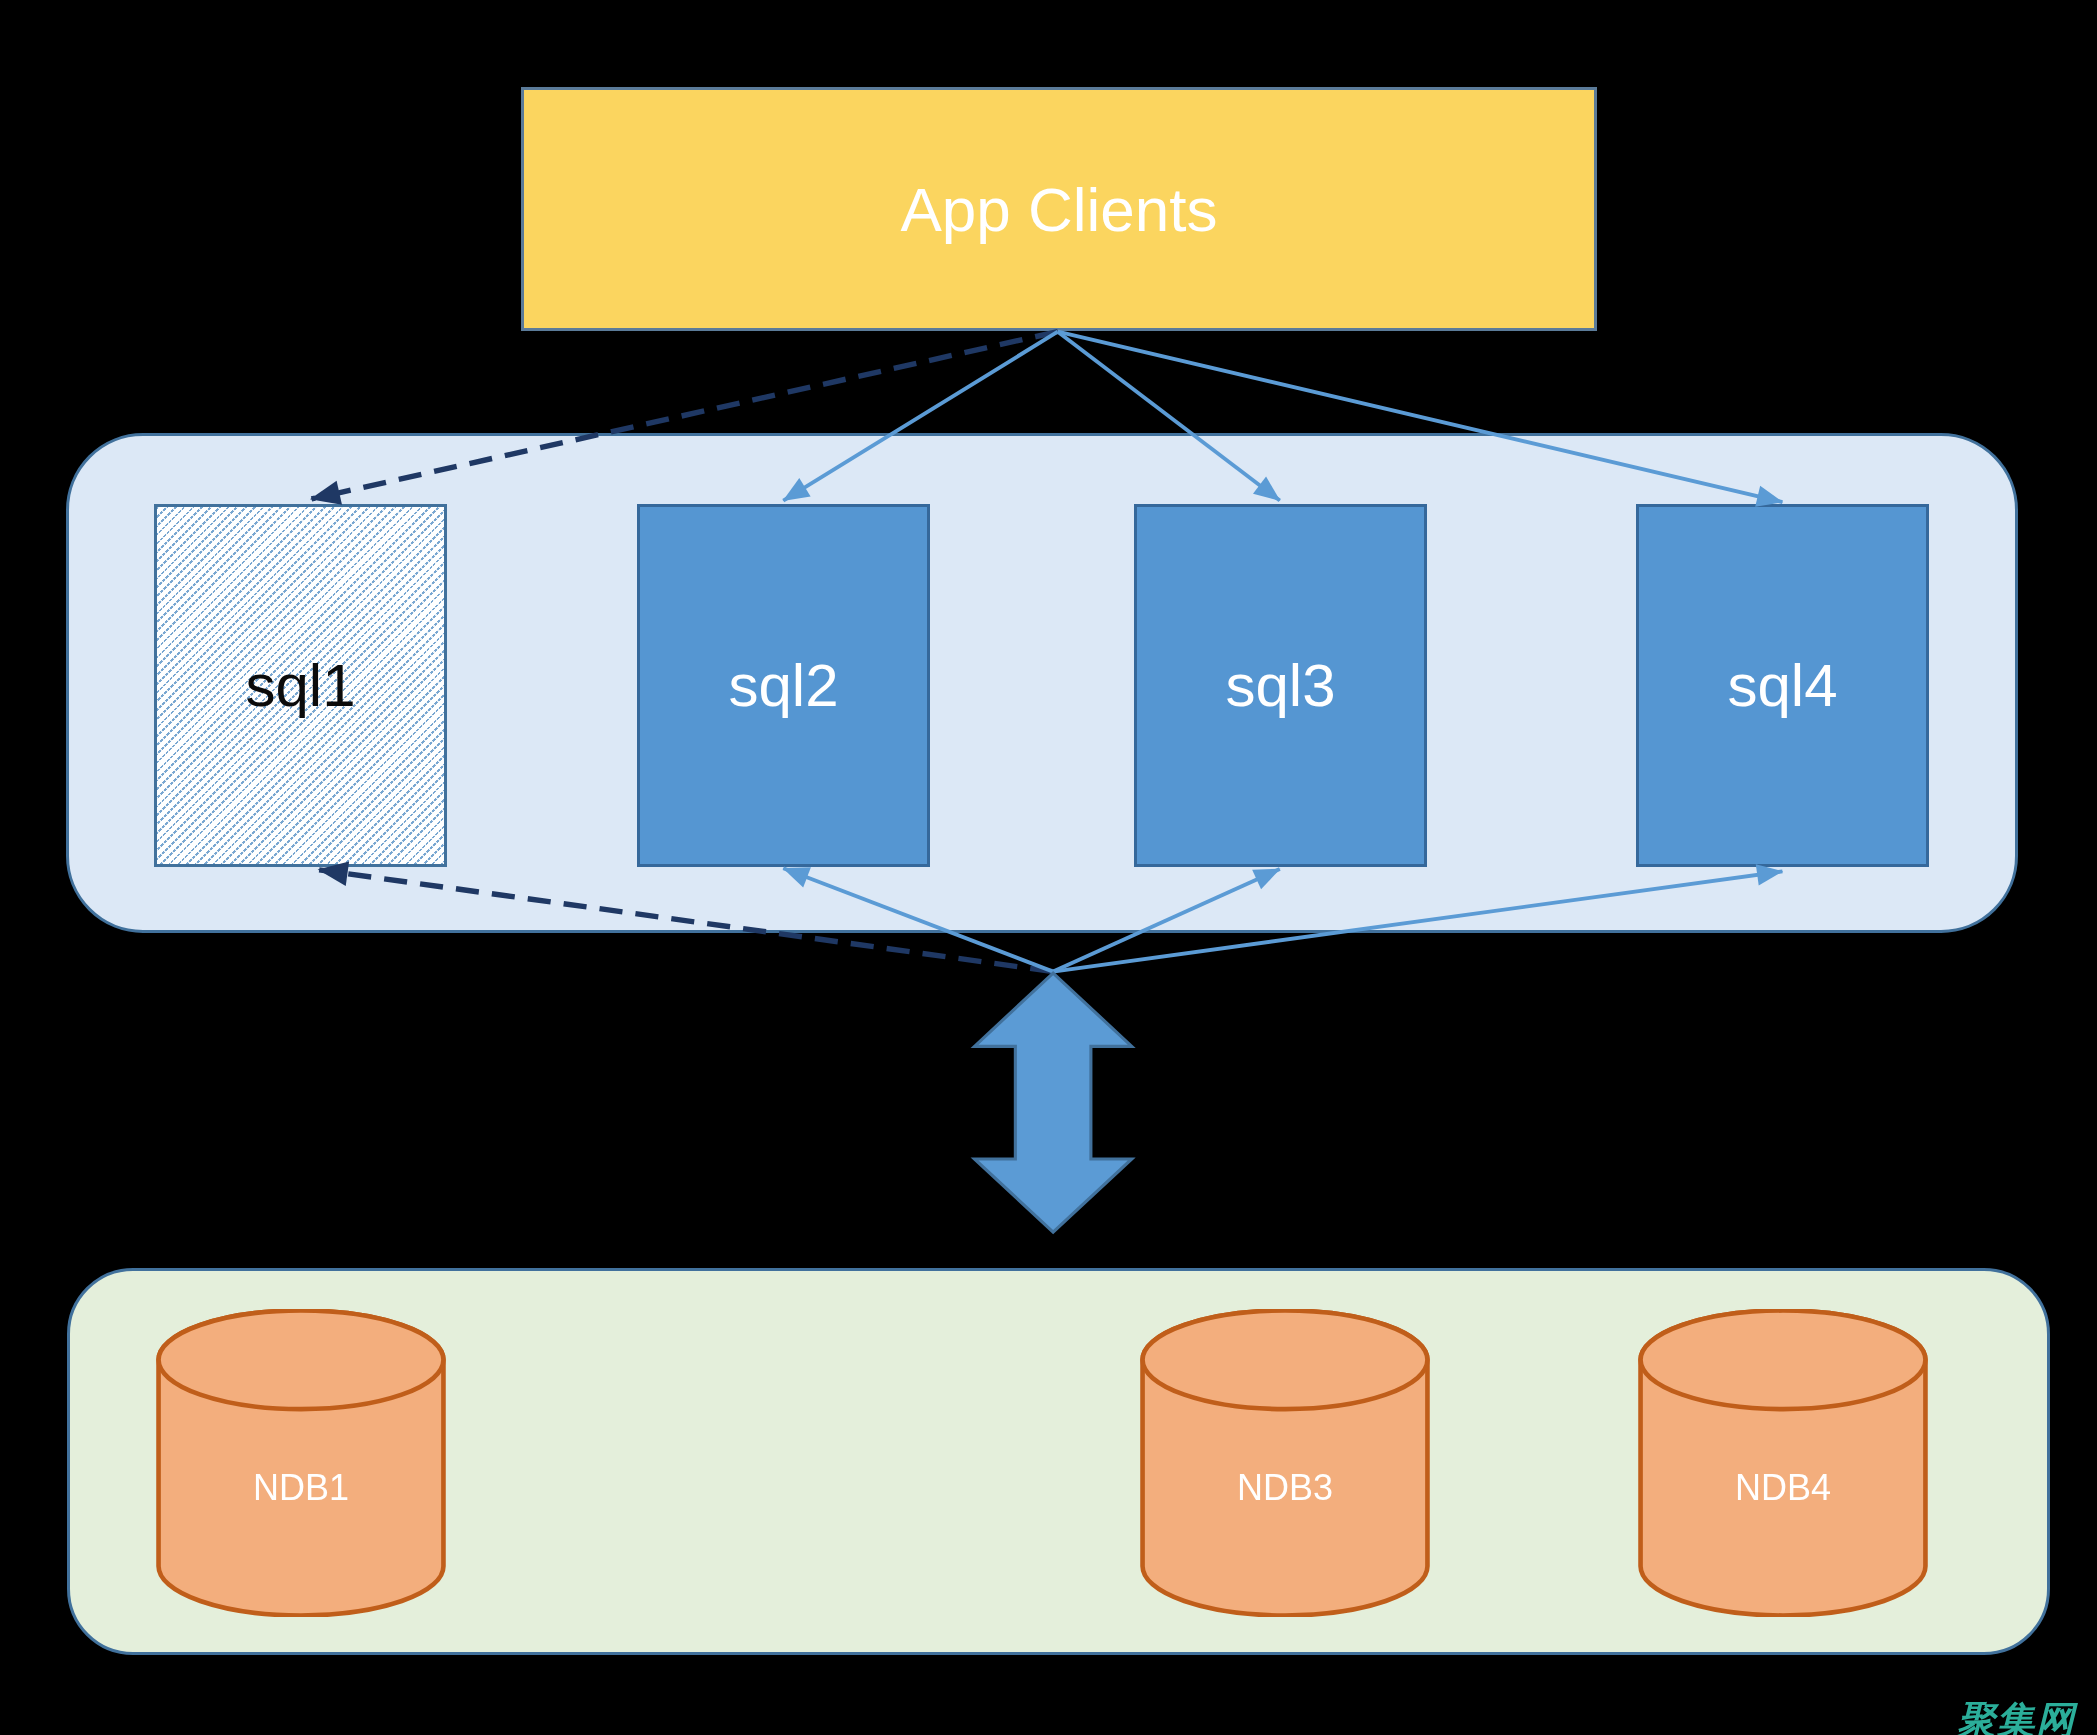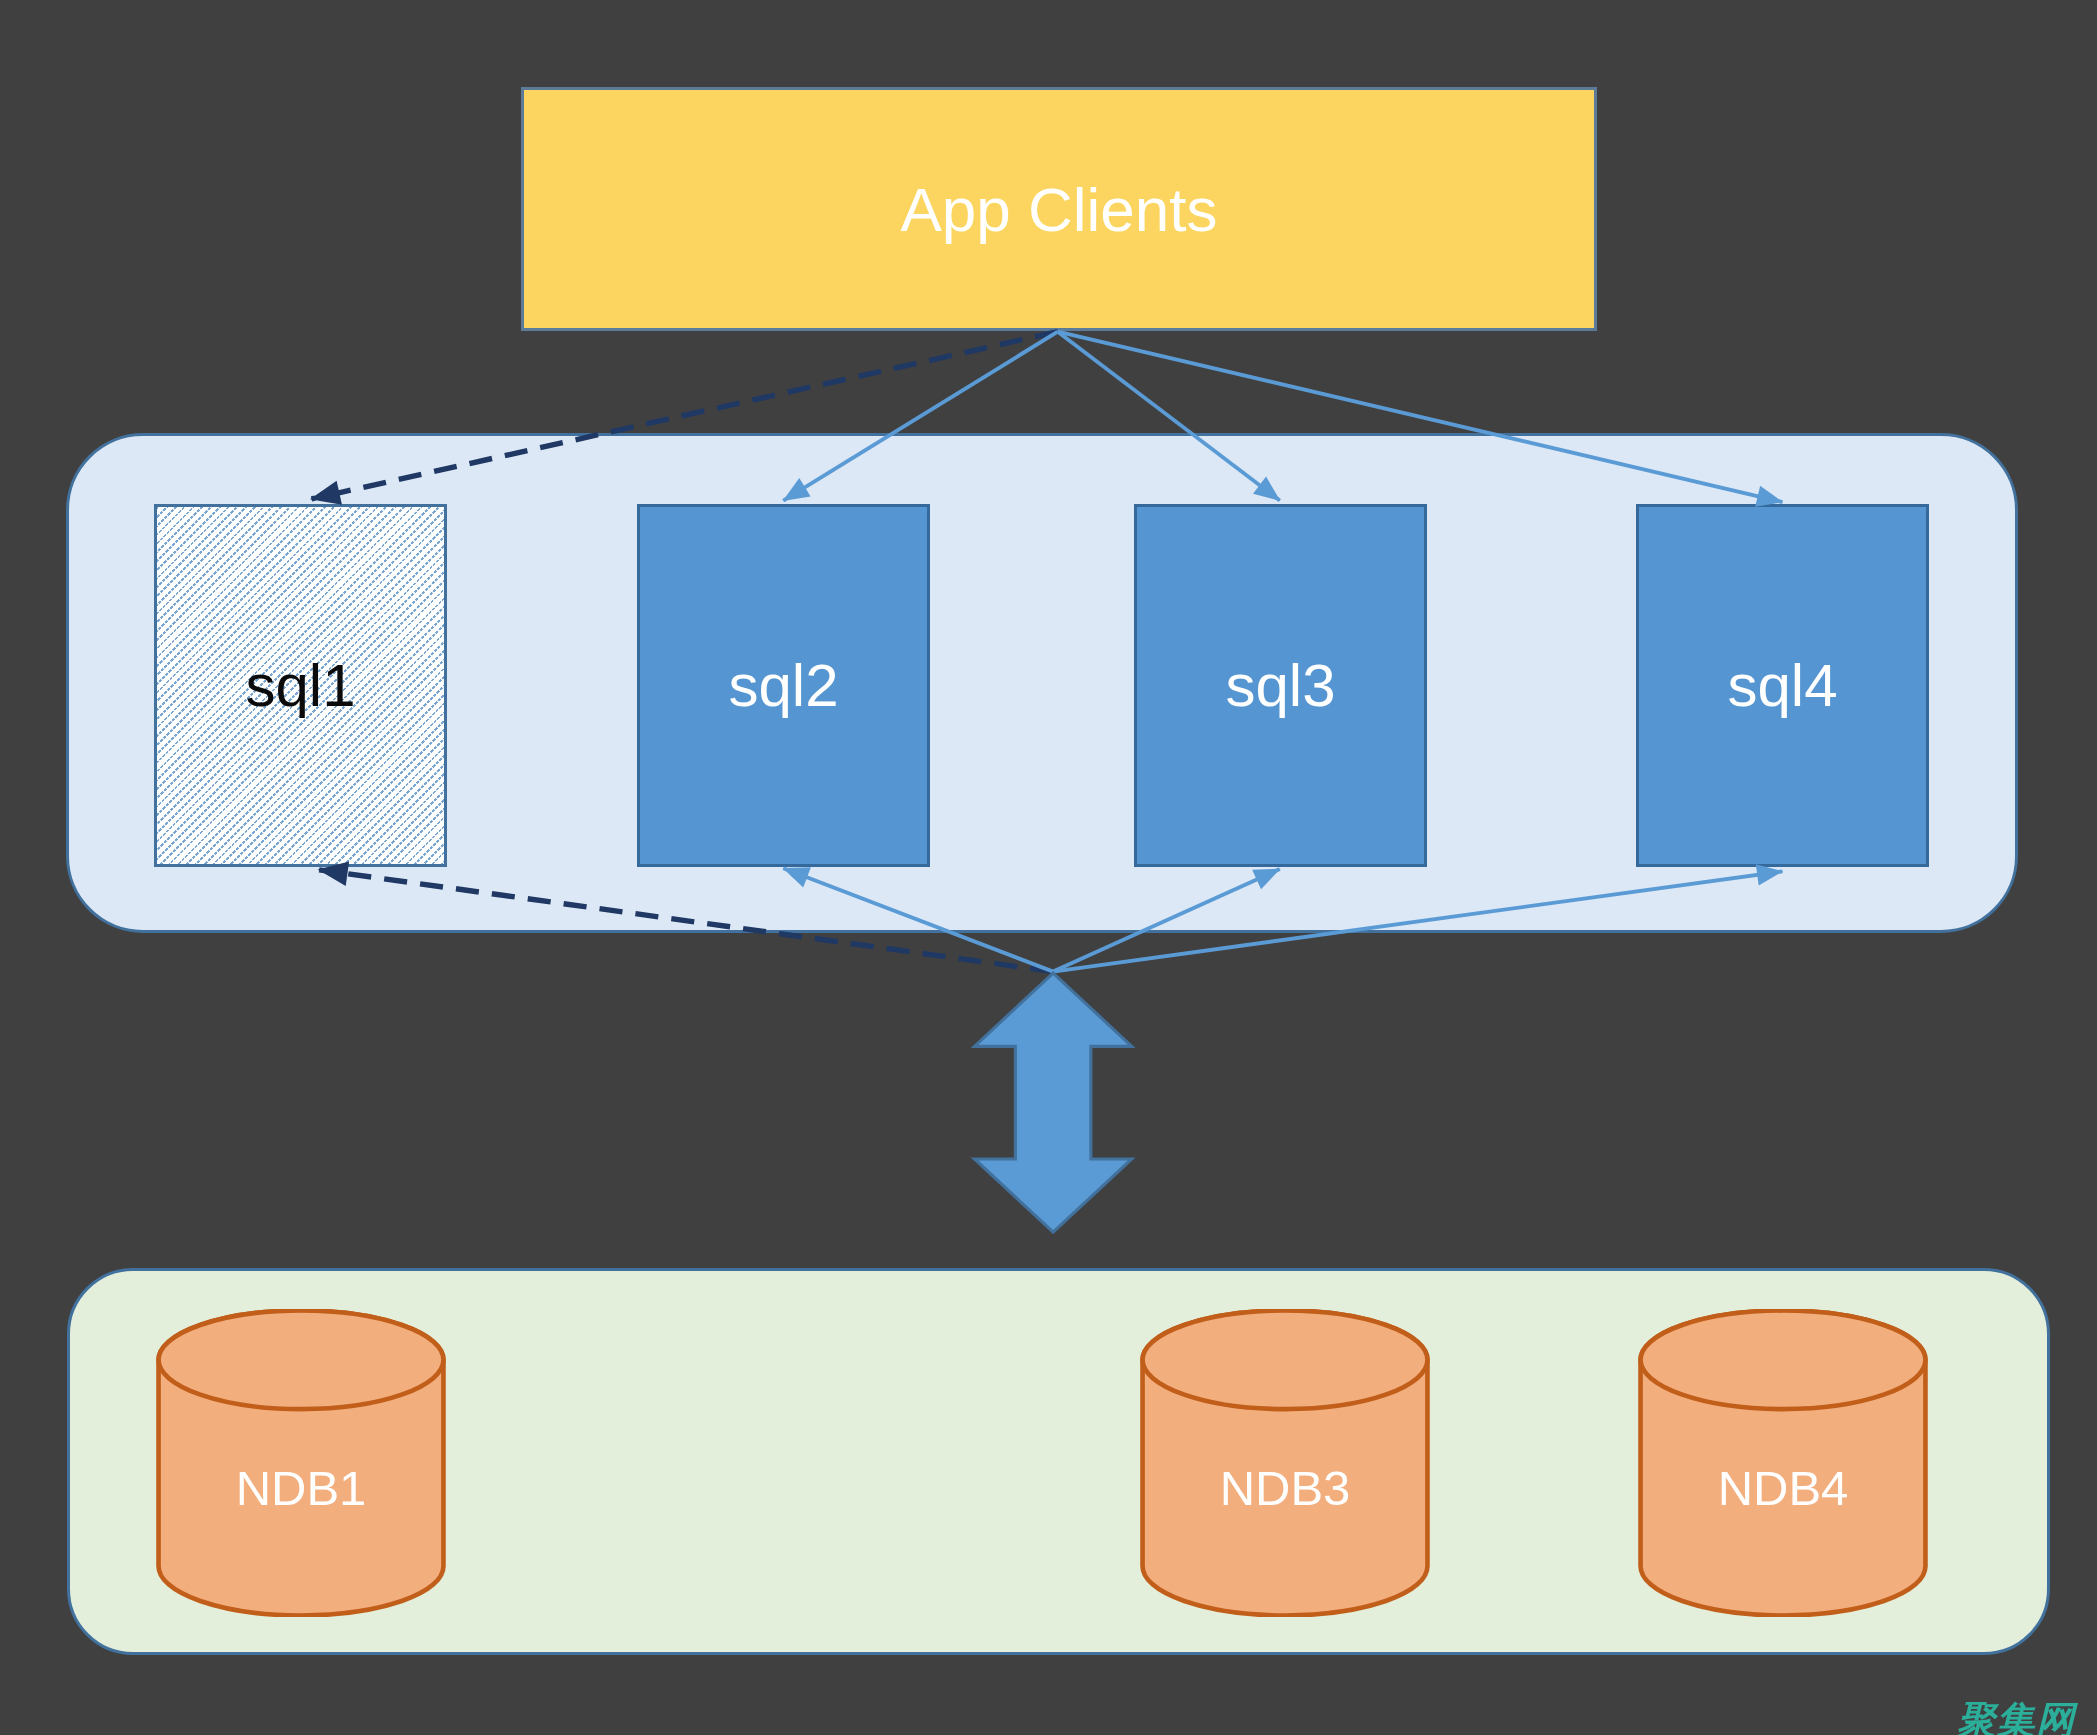--- a/index.html
+++ b/index.html
@@ -1,17 +1,17 @@
 <!DOCTYPE html>
 <html style="font-size:12.3px"><head>
 <meta charset="utf-8">
 <style>
   html,body { margin:0; padding:0; background:#ffffff; }
   .canvas {
-    position:relative; width:2097px; height:1735px; background:#404040;
+    position:relative; width:2097px; height:1735px; background:#000000;
     font-family:"Liberation Sans", sans-serif; overflow:hidden;
   }
   
   .tier { position:absolute; border:3.1px solid #41719C; box-sizing:border-box; z-index:1; }
   .tier-sql { left:66px; top:433px; width:1952px; height:500px; border-radius:77px; background:#DCE8F6; }
   .tier-ndb { left:67px; top:1268px; width:1983px; height:387px; border-radius:66px; background:#E4EFDB; }
   
   .node { position:absolute; display:flex; align-items:center; justify-content:center; box-sizing:border-box; z-index:2; }
   .app-clients {
     left:521px; top:87px; width:1076px; height:244px;
@@ -35,21 +35,21 @@
   .sql-2 { left:637px; }
   .sql-3 { left:1134px; }
   .sql-4 { left:1636px; }
   
   .ndb { position:absolute; top:1309px; width:290px; height:308px; z-index:2; }
   .ndb-1 { left:156px; } .ndb-2 { left:637px; } .ndb-3 { left:1140px; } .ndb-4 { left:1638px; }
   .ndb svg { position:absolute; left:0; top:0; width:100%; height:100%; }
   .ndb .ndb-label {
     position:absolute; left:0; top:102px; width:100%; height:154px;
     display:flex; align-items:center; justify-content:center;
-    color:#ffffff; font-size:49px; z-index:3;
+    color:#ffffff; font-size:36px; z-index:3;
   }
   
   .connectors { position:absolute; left:0; top:0; width:2097px; height:1735px; z-index:4; pointer-events:none; }
   
   .watermark {
     position:absolute; left:1957px; top:1695px; width:123px; height:40px;
     color:#2BAE9A; font-size:38px; font-weight:bold; font-style:italic;
     letter-spacing:1.5px; z-index:5; white-space:nowrap;
   }
 </style>

